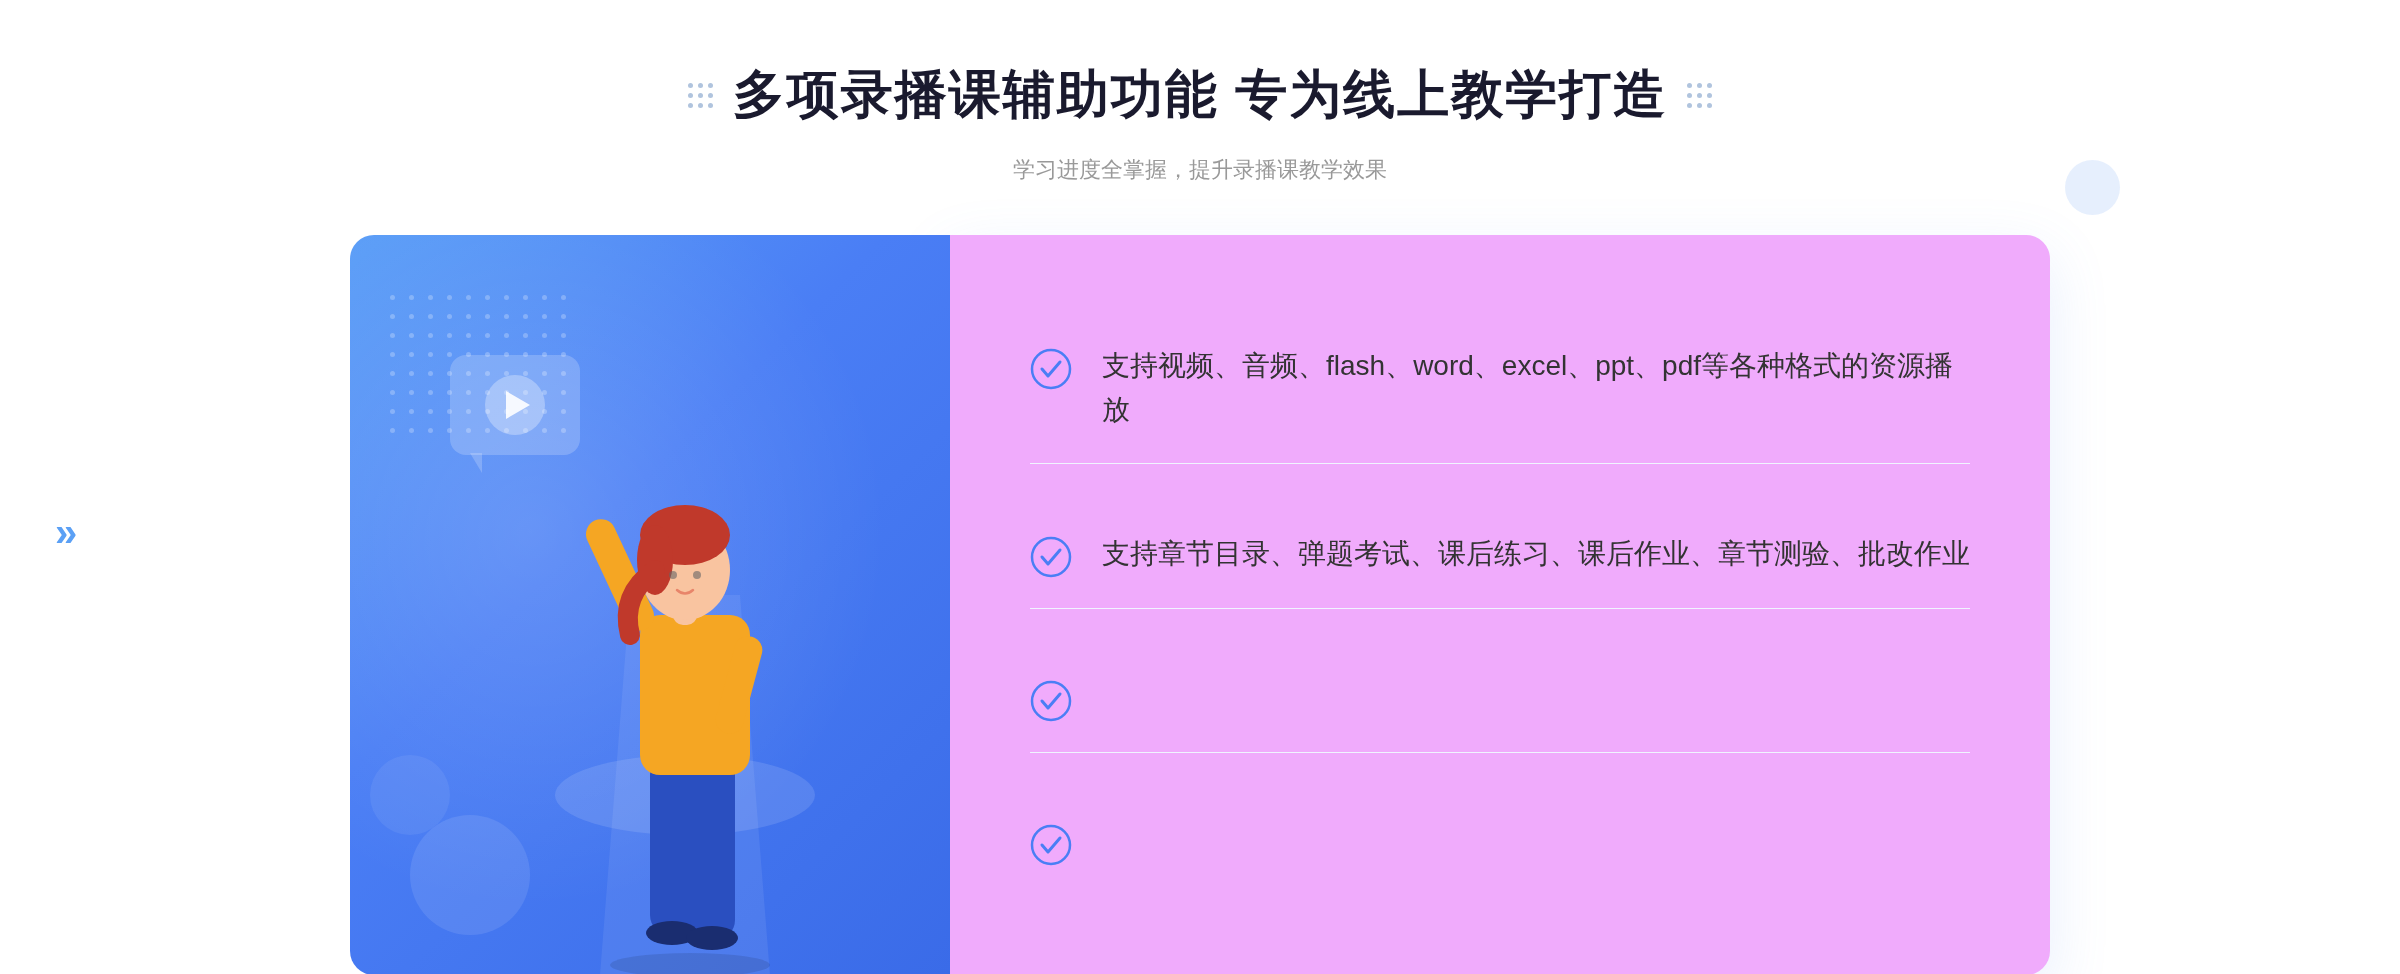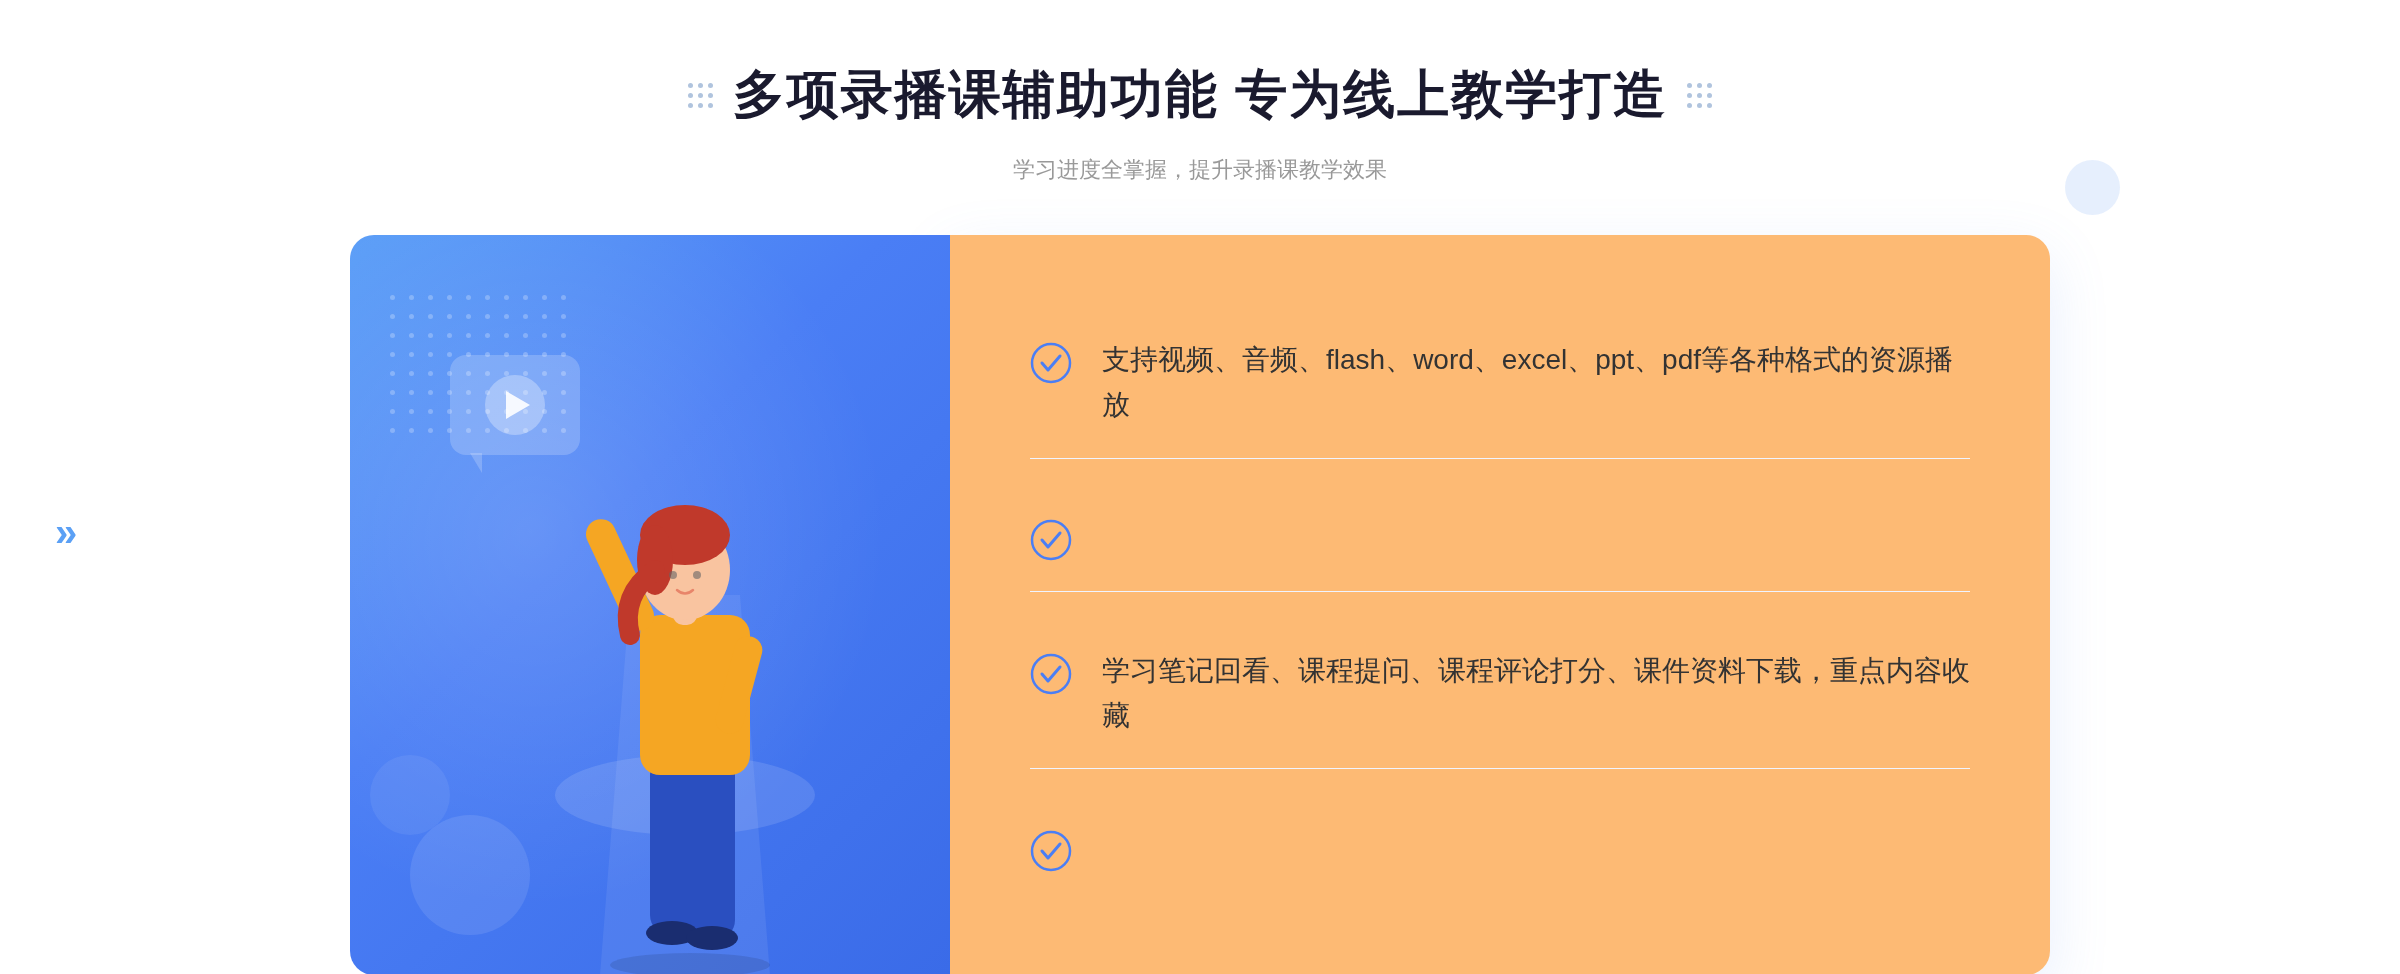--- a/index.html
+++ b/index.html
@@ -197,21 +197,21 @@
       bottom: 0;
       left: 50%;
       transform: translateX(-40%);
       width: 350px;
       height: 580px;
     }
 
     
     .features-panel {
       flex: 1;
-      background: #fdba74;
+      background: #f0abfc;
       border-radius: 0 24px 24px 0;
       padding: 60px 80px;
       display: flex;
       flex-direction: column;
       justify-content: space-around;
       box-shadow: 0 20px 60px rgba(100, 150, 240, 0.15);
     }
 
     .feature-item {
       display: flex;
@@ -462,30 +462,30 @@
         <span class="feature-text">支持视频、音频、flash、word、excel、ppt、pdf等各种格式的资源播放</span>
       </div>
 
       <div class="feature-item">
         <div class="check-icon">
           <svg viewBox="0 0 42 42" xmlns="http://www.w3.org/2000/svg">
             <circle cx="21" cy="21" r="19" fill="none" stroke="#4a7ef5" stroke-width="2.5"></circle>
             <polyline points="12,21 18,28 30,14" fill="none" stroke="#4a7ef5" stroke-width="3" stroke-linecap="round" stroke-linejoin="round"></polyline>
           </svg>
         </div>
+        <span class="feature-text">支持章节目录、弹题考试、课后练习、课后作业、章节测验、批改作业</span>
       </div>
 
       <div class="feature-item">
         <div class="check-icon">
           <svg viewBox="0 0 42 42" xmlns="http://www.w3.org/2000/svg">
             <circle cx="21" cy="21" r="19" fill="none" stroke="#4a7ef5" stroke-width="2.5"></circle>
             <polyline points="12,21 18,28 30,14" fill="none" stroke="#4a7ef5" stroke-width="3" stroke-linecap="round" stroke-linejoin="round"></polyline>
           </svg>
         </div>
-        <span class="feature-text">学习笔记回看、课程提问、课程评论打分、课件资料下载，重点内容收藏</span>
       </div>
 
       <div class="feature-item">
         <div class="check-icon">
           <svg viewBox="0 0 42 42" xmlns="http://www.w3.org/2000/svg">
             <circle cx="21" cy="21" r="19" fill="none" stroke="#4a7ef5" stroke-width="2.5"></circle>
             <polyline points="12,21 18,28 30,14" fill="none" stroke="#4a7ef5" stroke-width="3" stroke-linecap="round" stroke-linejoin="round"></polyline>
           </svg>
         </div>
       </div>

